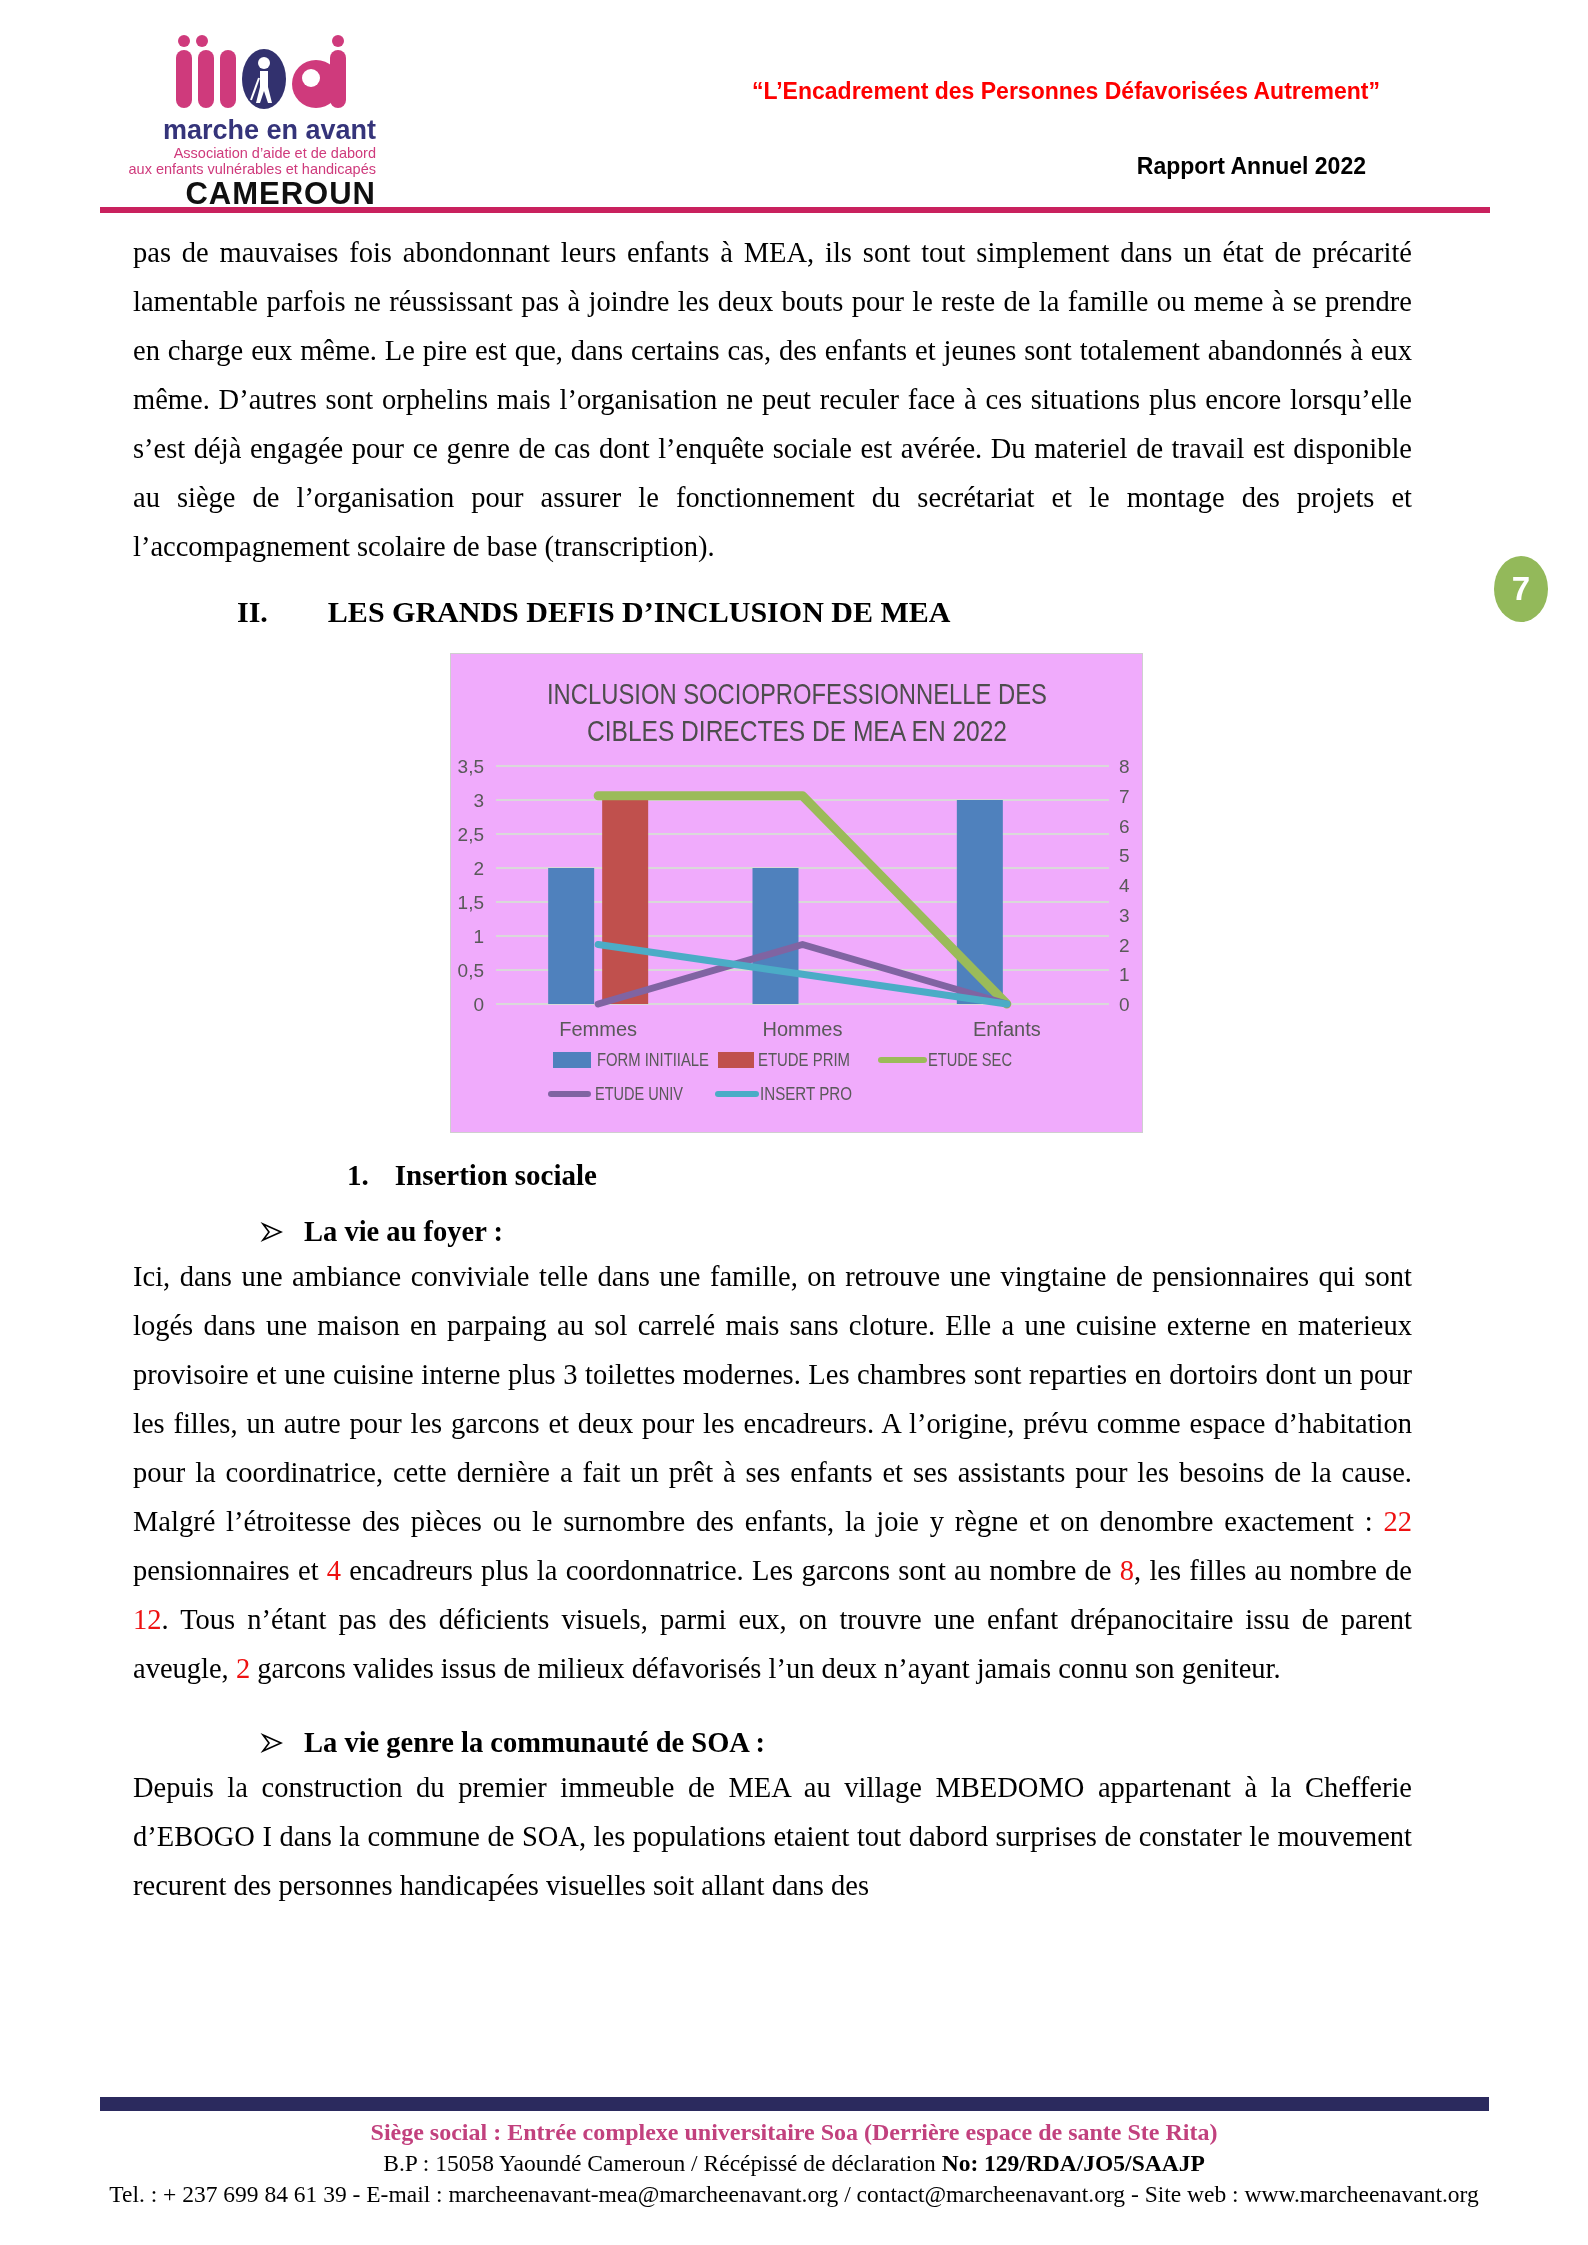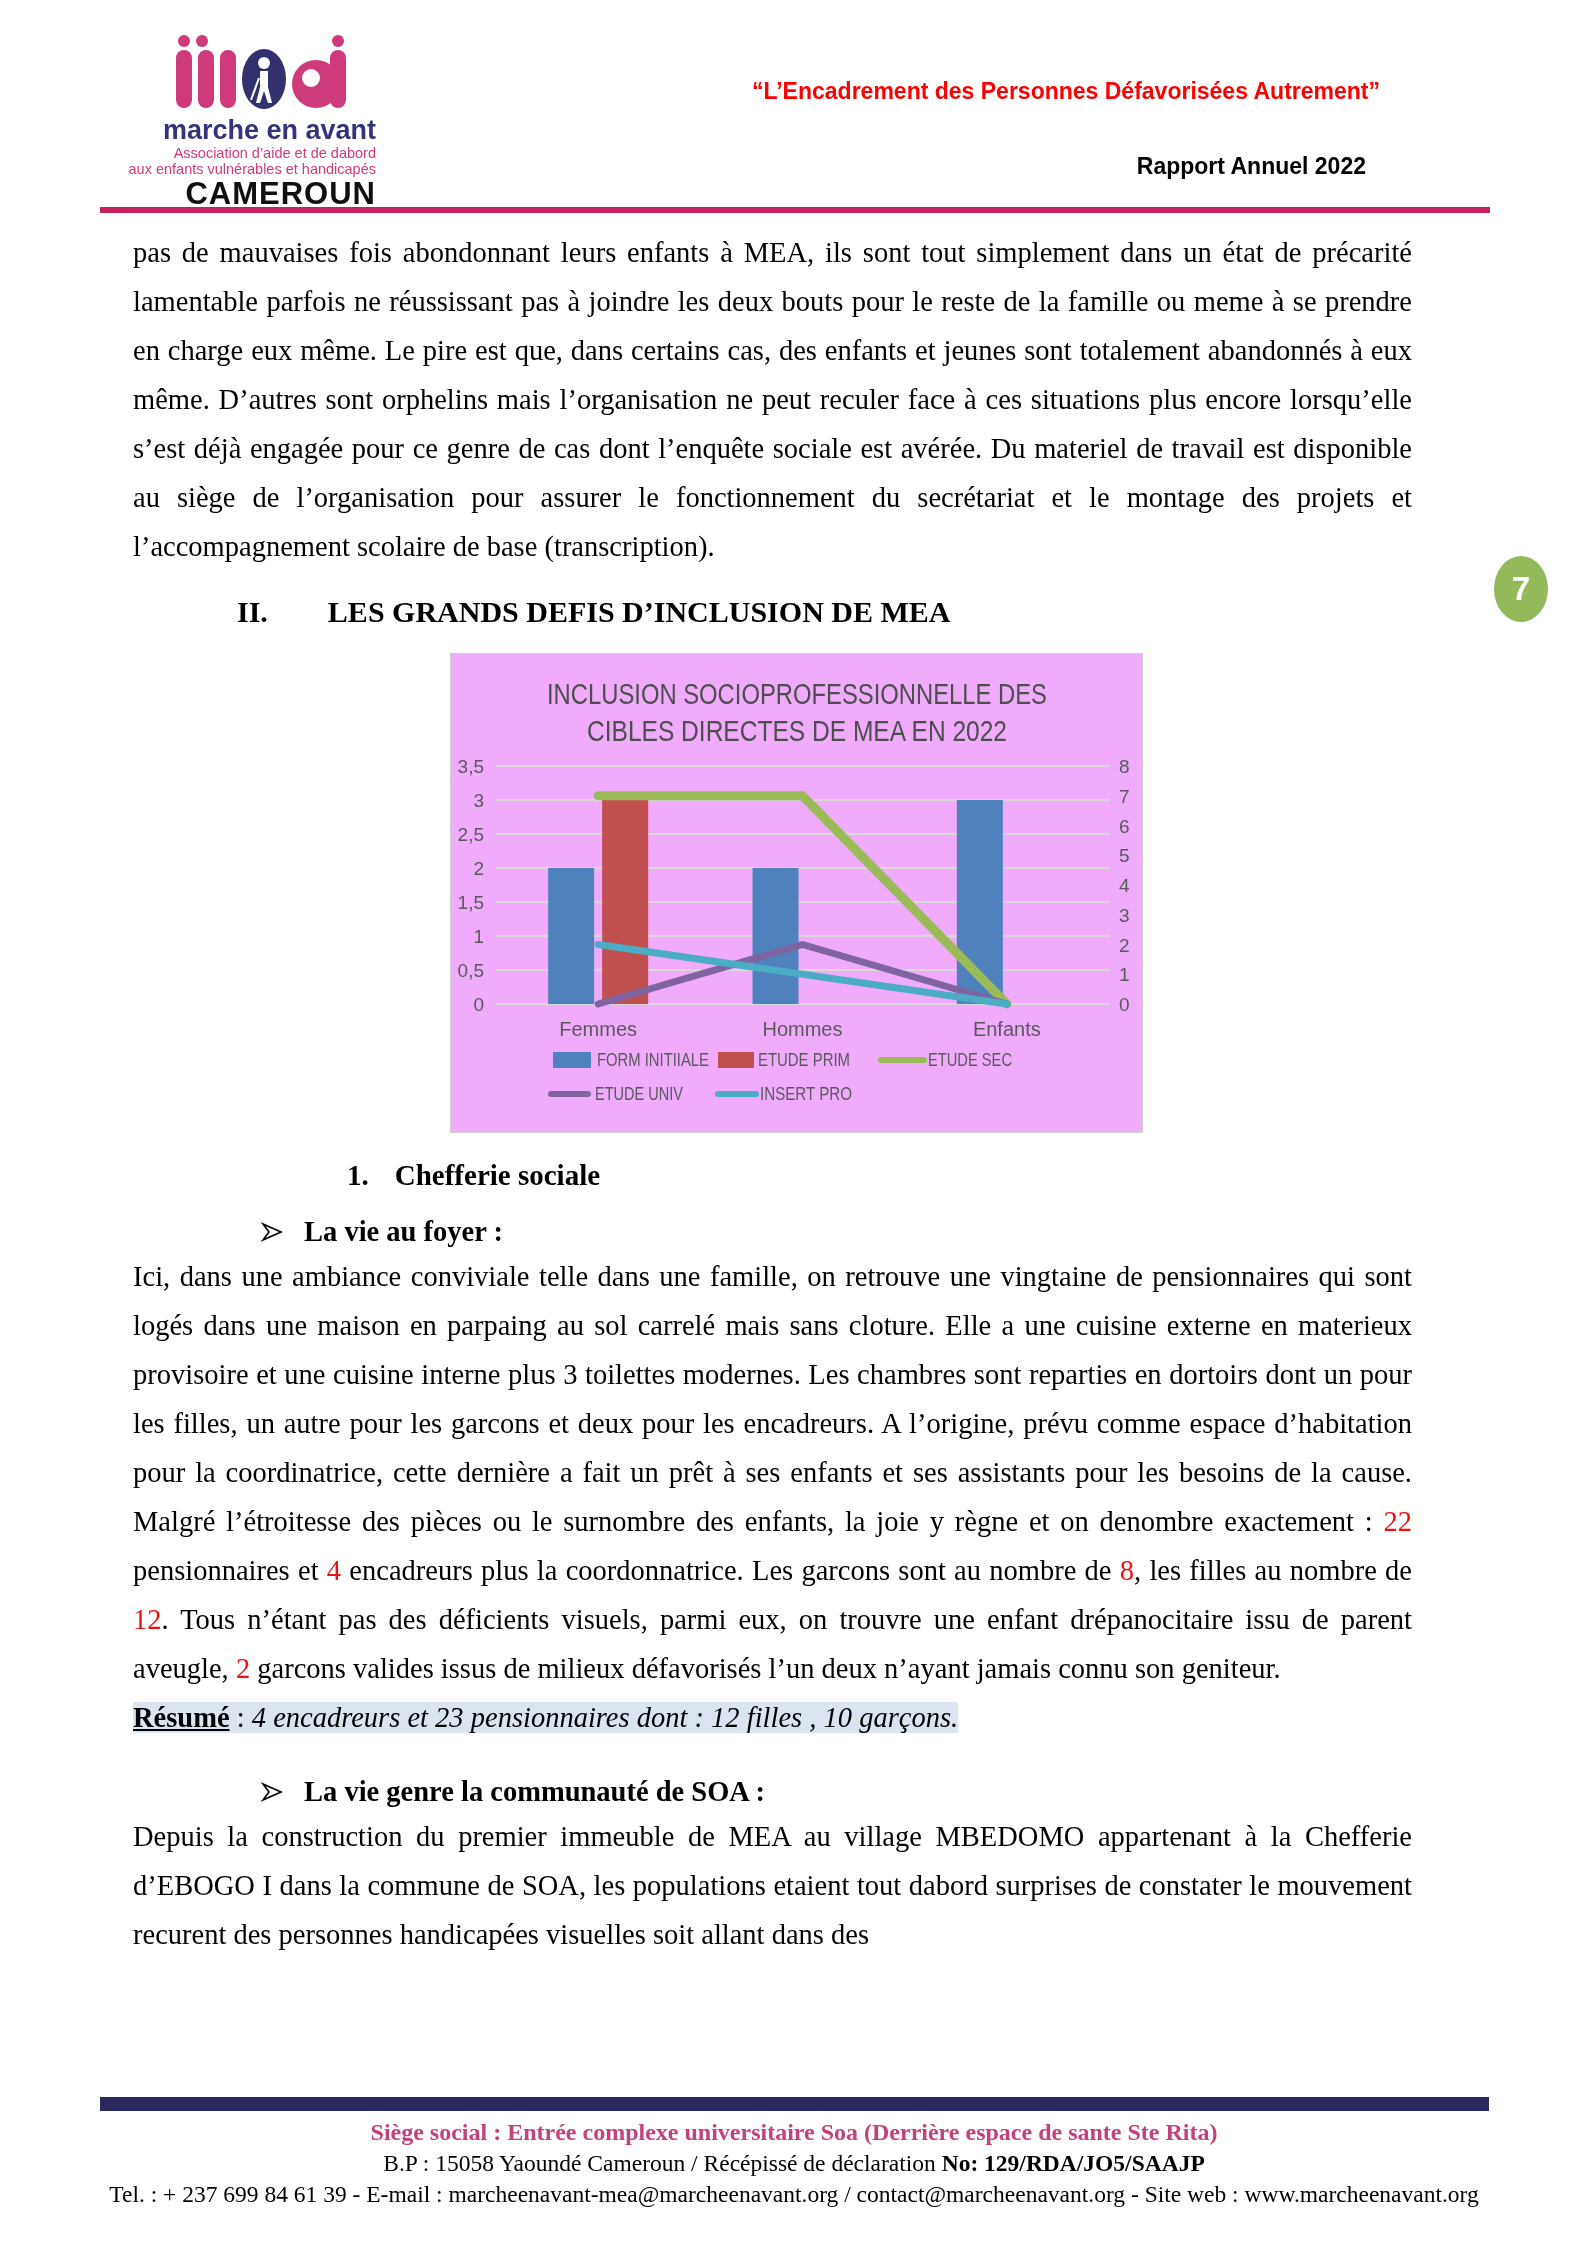--- a/index.html
+++ b/index.html
@@ -134,31 +134,30 @@
           <line x1="430" y1="406" x2="473" y2="406" stroke="#9bbb59" stroke-width="6" stroke-linecap="round"></line>
           <text x="477" y="412" text-anchor="start" font-size="19" fill="#595959" font-family="&quot;Liberation Sans&quot;, sans-serif" textLength="84" lengthAdjust="spacingAndGlyphs">ETUDE SEC</text>
           <line x1="100" y1="440" x2="137" y2="440" stroke="#8064a2" stroke-width="6" stroke-linecap="round"></line>
           <text x="144" y="446" text-anchor="start" font-size="19" fill="#595959" font-family="&quot;Liberation Sans&quot;, sans-serif" textLength="88" lengthAdjust="spacingAndGlyphs">ETUDE UNIV</text>
           <line x1="267" y1="440" x2="305" y2="440" stroke="#4bacc6" stroke-width="6" stroke-linecap="round"></line>
           <text x="309" y="446" text-anchor="start" font-size="19" fill="#595959" font-family="&quot;Liberation Sans&quot;, sans-serif" textLength="92" lengthAdjust="spacingAndGlyphs">INSERT PRO</text>
         </svg>
     </div>
 
 
-    <div class="h-sub"><span>1.</span><span class="gap-md"></span><span>Chefferie sociale</span></div>
+    <div class="h-sub"><span>1.</span><span class="gap-md"></span><span>Insertion sociale</span></div>
 
     <div class="bullet-line">
       <svg class="arrow-icon" width="24" height="22" viewBox="0 0 24 22">
         <path d="M3 3 L21 11 L3 19 L9 11 Z" fill="#fff" stroke="#000" stroke-width="1.6"></path>
       </svg><span>La vie au foyer :</span>
     </div>
 
     <p class="body-par par-tight"><span>Ici, dans une ambiance conviviale telle dans une famille, on retrouve une vingtaine de pensionnaires qui sont logés dans une maison en parpaing au sol carrelé mais sans cloture. Elle a une cuisine externe en materieux provisoire et une cuisine interne plus 3 toilettes modernes. Les chambres sont reparties en dortoirs dont un pour les filles, un autre pour les garcons et deux pour les encadreurs. A l’origine, prévu comme espace d’habitation pour la coordinatrice, cette dernière a fait un prêt à ses enfants et ses assistants pour les besoins de la cause. Malgré l’étroitesse des pièces ou le surnombre des enfants, la joie y règne et on denombre exactement : </span><span class="red">22</span><span> pensionnaires et </span><span class="red">4</span><span> encadreurs plus la coordonnatrice. Les garcons sont au nombre de </span><span class="red">8</span><span>, les filles au nombre de </span><span class="red">12</span><span>. Tous n’étant pas des déficients visuels, parmi eux, on trouvre une enfant drépanocitaire issu de parent aveugle, </span><span class="red">2</span><span> garcons valides issus de milieux défavorisés l’un deux n’ayant jamais connu son geniteur.</span></p>
 
-    <p class="body-par"><span class="hl"><span class="resume-label">Résumé</span><span> : </span><span class="resume-text">4 encadreurs et 23 pensionnaires dont : 12 filles , 10 garçons.</span></span></p>
 
     <div class="bullet-line" style="margin-top:34px;">
       <svg class="arrow-icon" width="24" height="22" viewBox="0 0 24 22">
         <path d="M3 3 L21 11 L3 19 L9 11 Z" fill="#fff" stroke="#000" stroke-width="1.6"></path>
       </svg><span>La vie genre la communauté de SOA :</span>
     </div>
 
     <p class="body-par par-tight">Depuis la construction du premier immeuble de MEA au village MBEDOMO appartenant à la Chefferie d’EBOGO I dans la commune de SOA, les populations etaient tout dabord surprises de constater le mouvement recurent des personnes handicapées visuelles soit allant dans des</p>
   </div>
 

